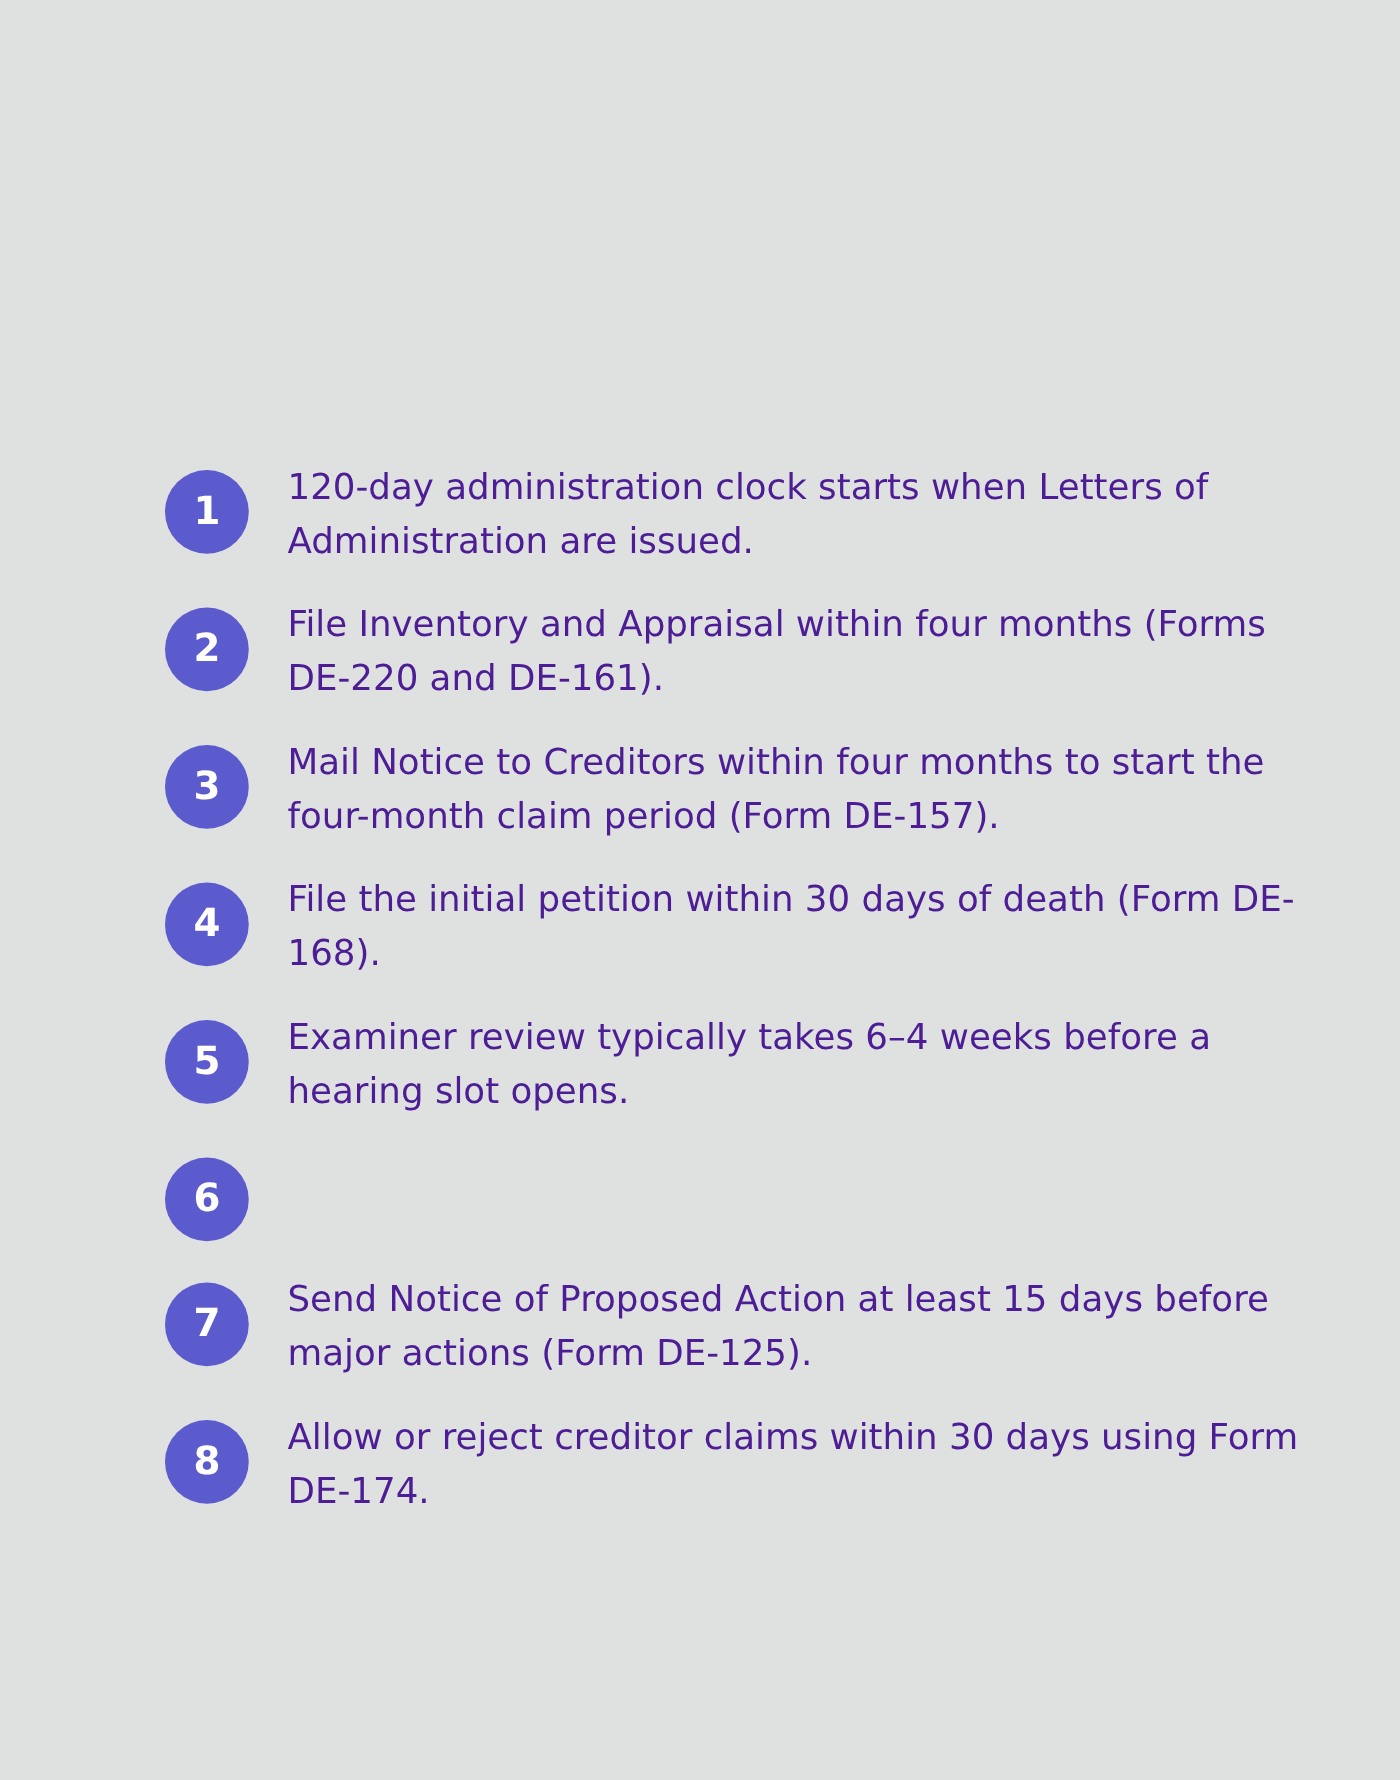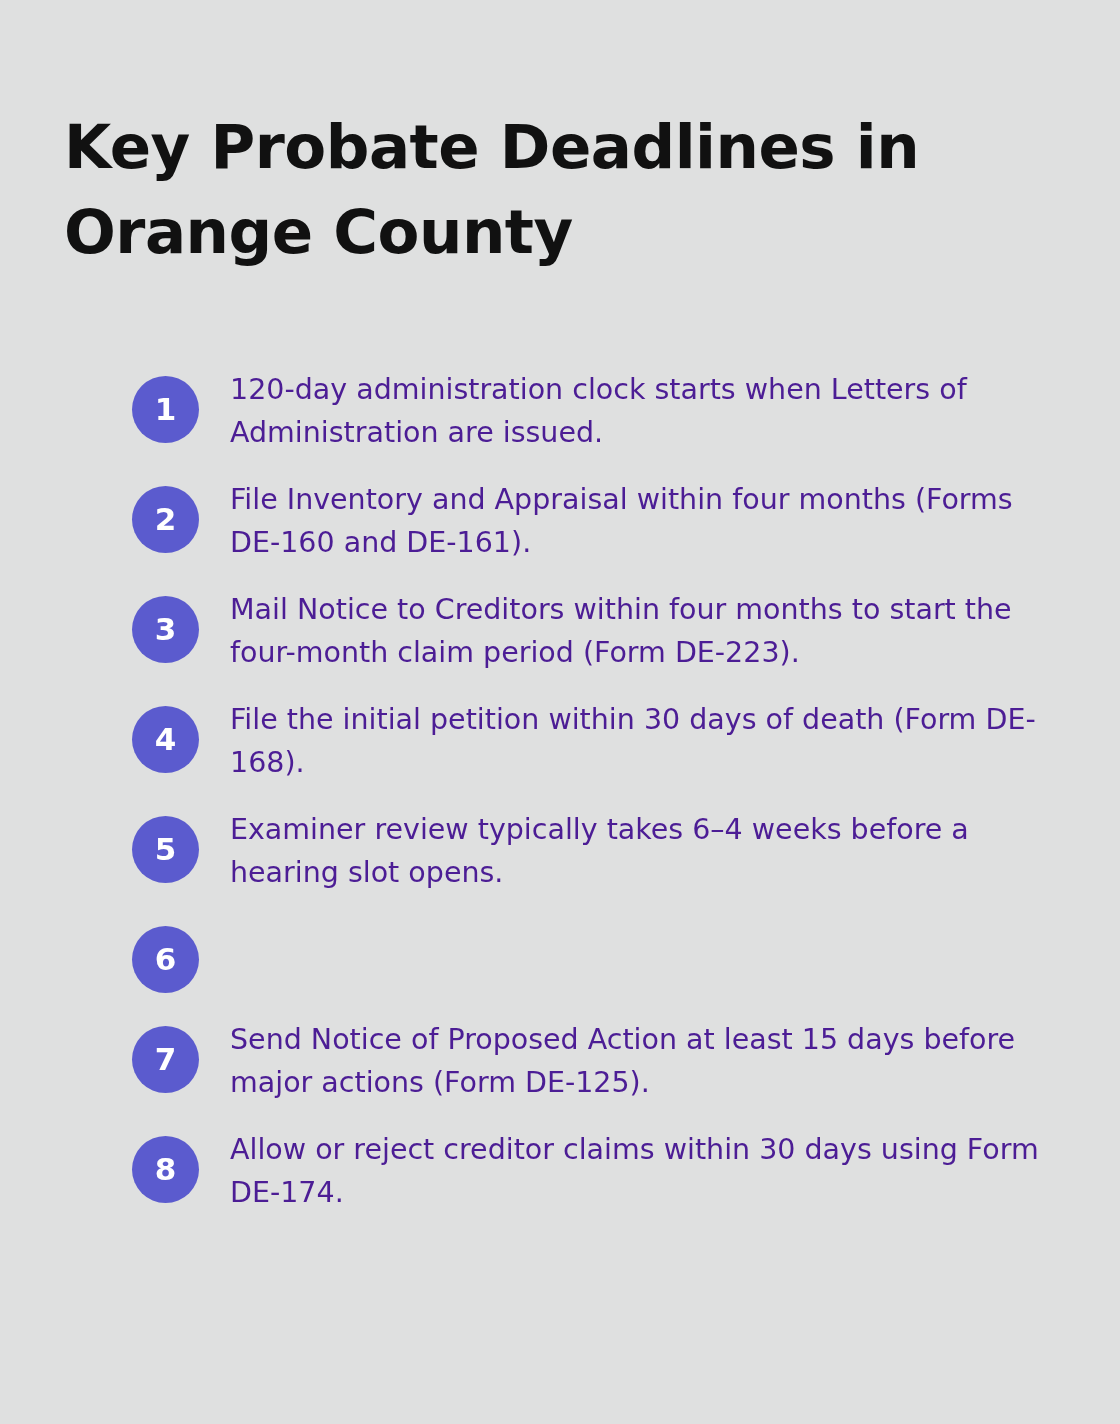--- a/index.html
+++ b/index.html
@@ -89,46 +89,42 @@
     line-height: 43px;
     font-weight: 400;
     color: #4c1d95;
   }
 </style>
 </head>
 <body>
 
 <div class="infographic">
 
-  <div class="title-block">
-    <h1 class="page-title">Key Probate Deadlines in
-Orange County</h1>
-  </div>
 
   <ul class="deadline-list">
 
     <li class="deadline-item">
       <div class="badge">
         <span class="badge-number">1</span>
       </div>
       <div class="deadline-text">120-day administration clock starts when Letters of Administration are issued.</div>
     </li>
 
     <li class="deadline-item">
       <div class="badge">
         <span class="badge-number">2</span>
       </div>
-      <div class="deadline-text">File Inventory and Appraisal within four months (Forms DE-160 and DE-161).</div>
+      <div class="deadline-text">File Inventory and Appraisal within four months (Forms DE-220 and DE-161).</div>
     </li>
 
     <li class="deadline-item">
       <div class="badge">
         <span class="badge-number">3</span>
       </div>
-      <div class="deadline-text">Mail Notice to Creditors within four months to start the four-month claim period (Form DE-223).</div>
+      <div class="deadline-text">Mail Notice to Creditors within four months to start the four-month claim period (Form DE-157).</div>
     </li>
 
     <li class="deadline-item">
       <div class="badge">
         <span class="badge-number">4</span>
       </div>
       <div class="deadline-text">File the initial petition within 30 days of death (Form DE-168).</div>
     </li>
 
     <li class="deadline-item">

